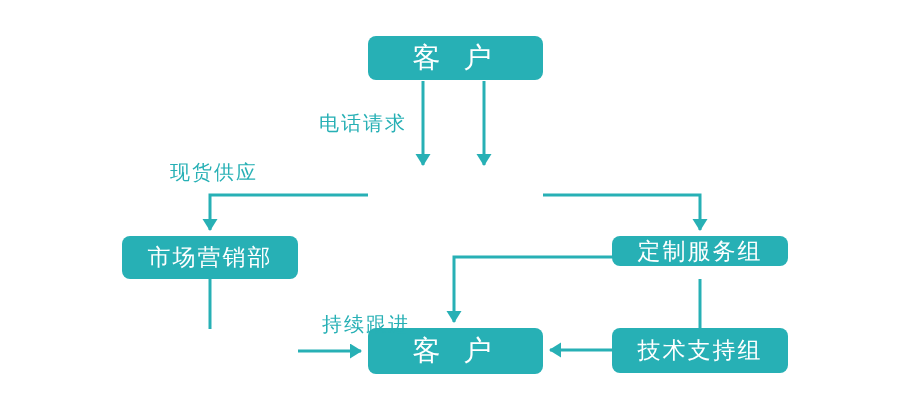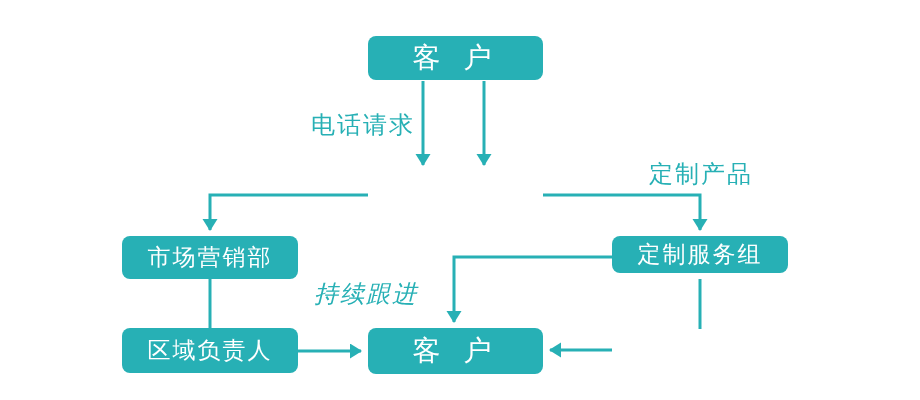--- a/index.html
+++ b/index.html
@@ -49,21 +49,21 @@
   .node.big {
     font-size: 28px;
     letter-spacing: 7px;
   }
   .node.spaced {
     letter-spacing: 7px;
   }
   .edge-label {
     position: absolute;
     color: var(--accent);
-    font-size: 24px;
+    font-size: 20px;
     letter-spacing: 2px;
     white-space: nowrap;
     transform: translateX(-50%);
     line-height: 1.1;
   }
 </style>
 </head>
 <body>
 
 <div class="stage">
@@ -83,29 +83,29 @@
     <polyline points="298,340 361,340" marker-end="url(#arrow)"></polyline>
     <polyline points="612,339 550,339" marker-end="url(#arrow)"></polyline>
     <polyline points="612,246 454,246 454,311" marker-end="url(#arrow)"></polyline>
   </svg>
 
   <div class="node big" style="left:368px; top:25px; width:175px; height:44px;">客 户</div>
 
 
   <div class="node" style="left:122px; top:225px; width:176px; height:43px;border-radius:8px;">市场营销部</div>
 
-  <div class="node" style="left:612px; top:225px; width:176px; height:37px;">定制服务组</div>
+  <div class="node" style="left:612px; top:225px; width:176px; height:30px;">定制服务组</div>
 
-  <div class="node" style="left:122px; top:317px; width:176px; height:45px;">区域负责人</div>
 
   <div class="node big" style="left:368px; top:317px; width:175px; height:46px;">客 户</div>
 
+  <div class="node" style="left:612px; top:317px; width:176px; height:45px;">技术支持组</div>
 
   <div class="edge-label" style="left:363px; top:101px;">电话请求</div>
 
 
+  <div class="edge-label" style="left:214px; top:150px;">现货供应</div>
 
-  <div class="edge-label" style="left:701px; top:150px;">定制产品</div>
 
-  <div class="edge-label" style="left:366px; top:270px;font-style:italic;">持续跟进</div>
+  <div class="edge-label" style="left:366px; top:302px;">持续跟进</div>
 
 
 </div>
 
 </body></html>

